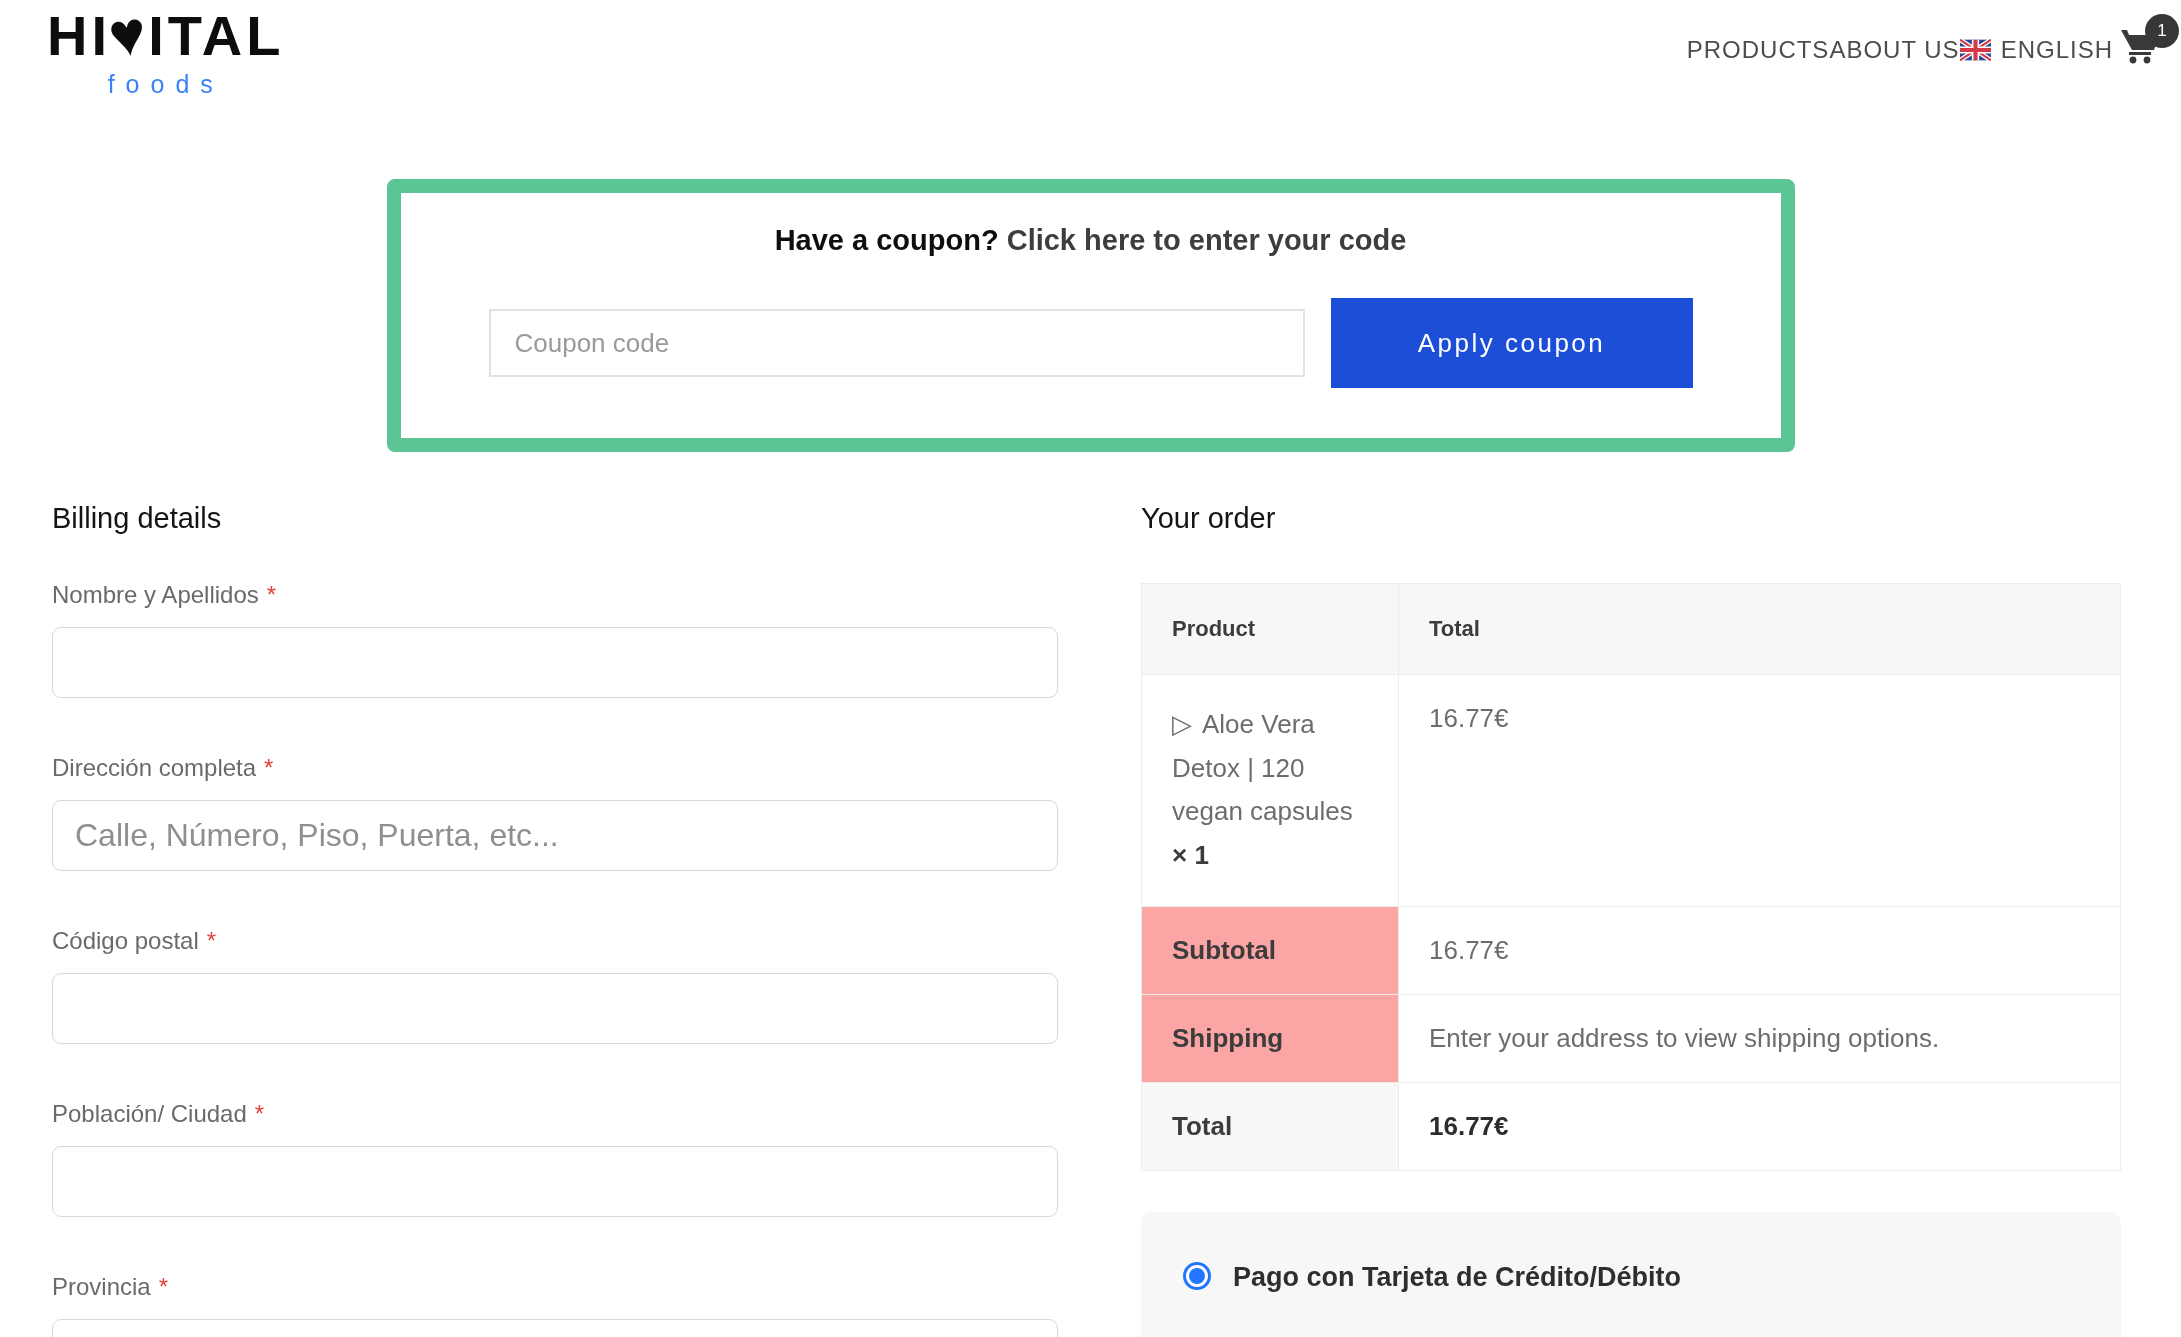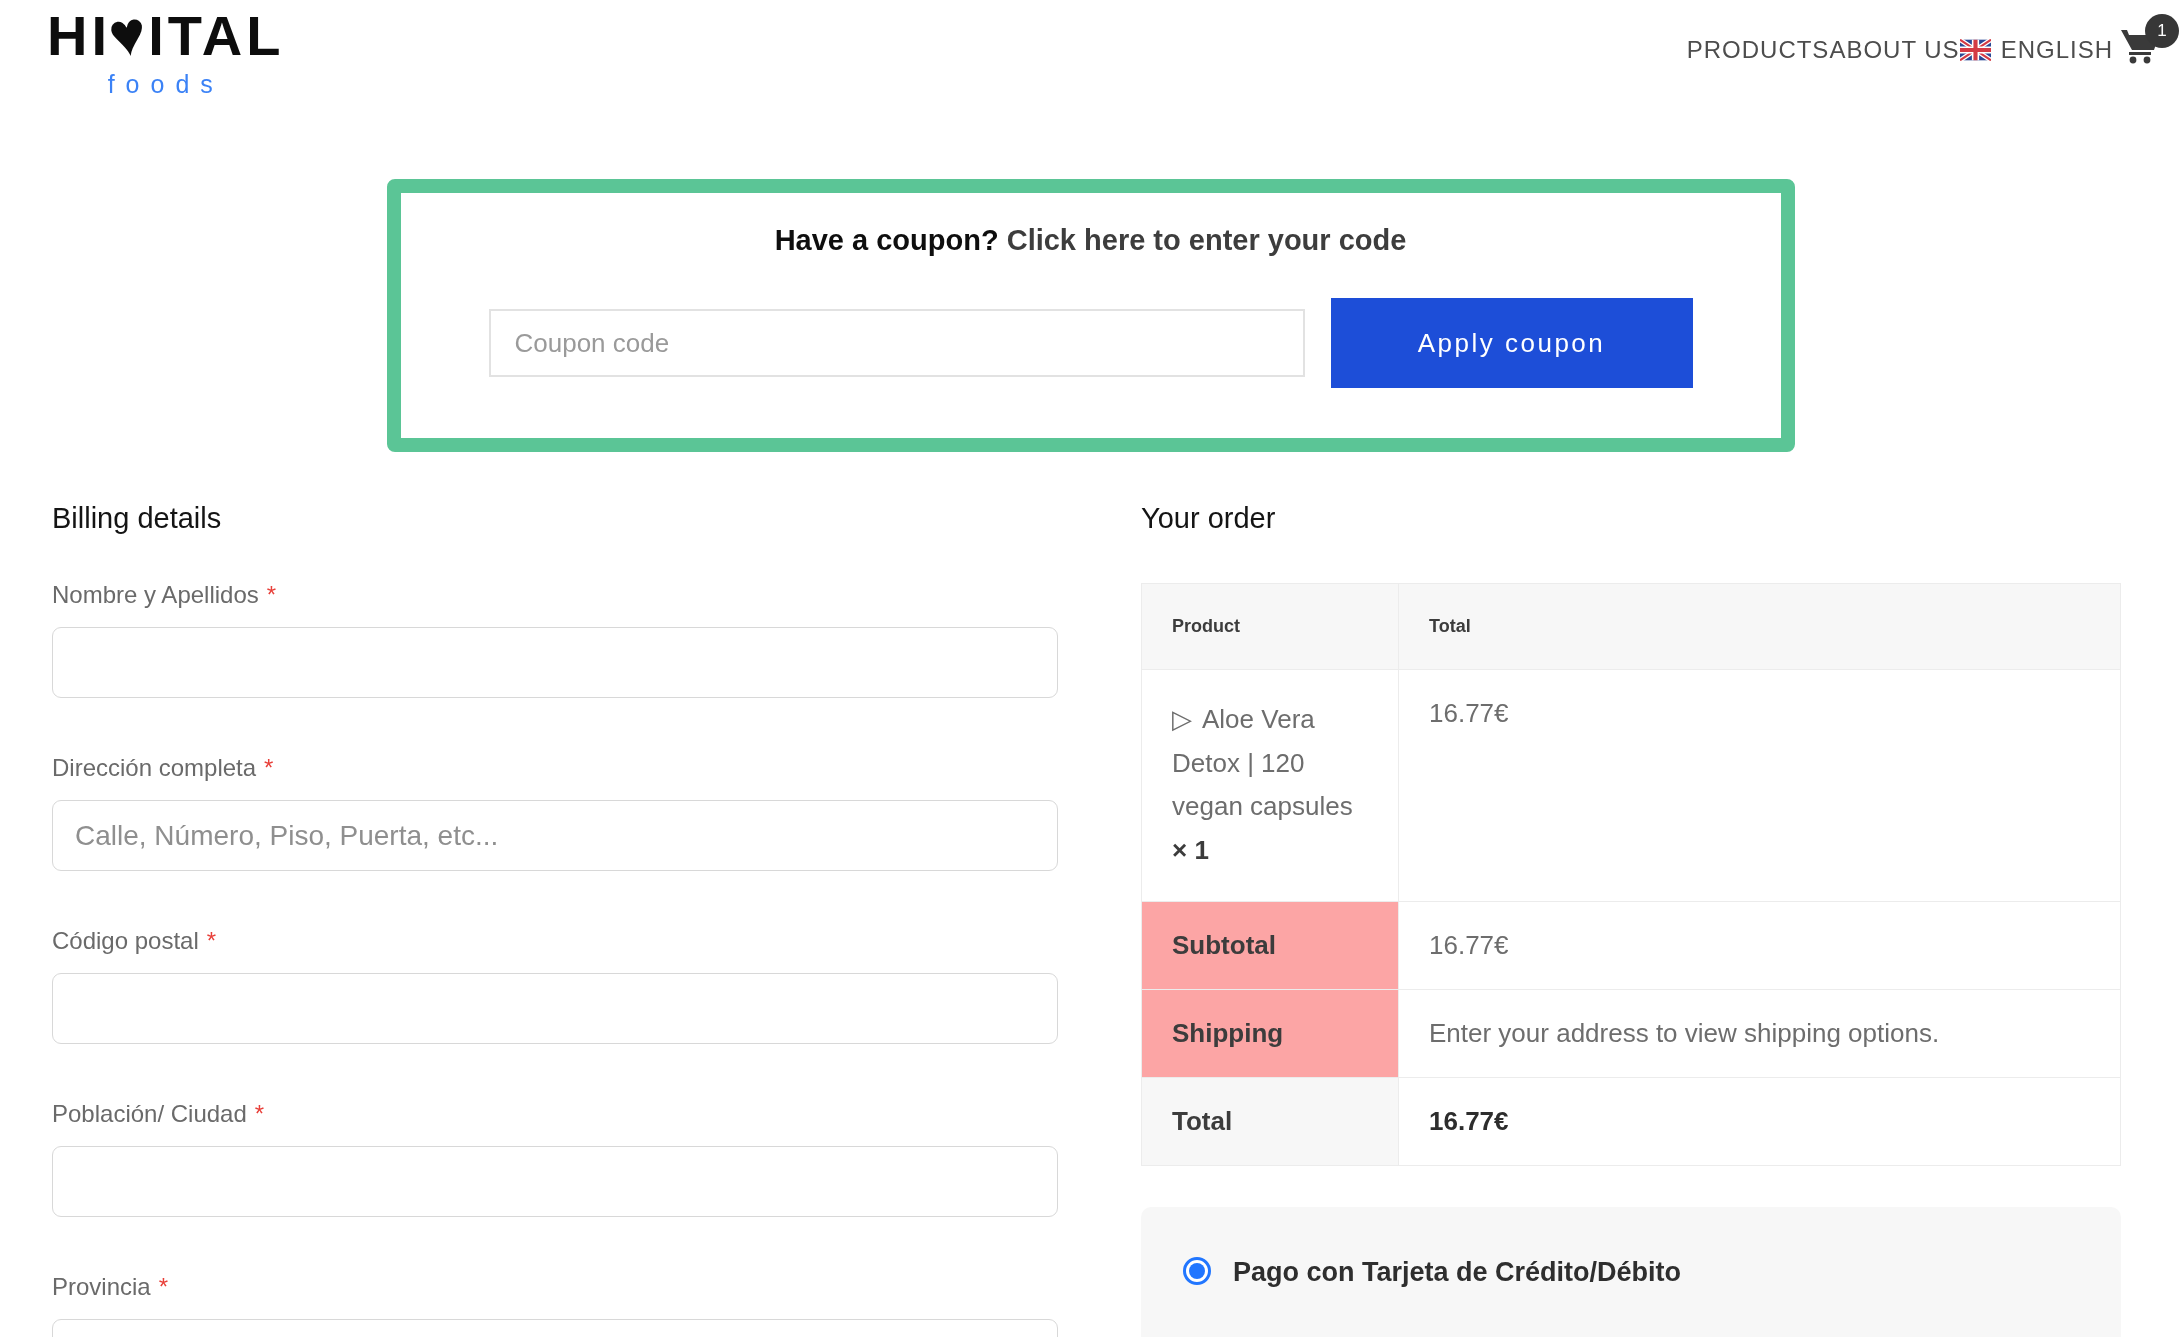--- a/index.html
+++ b/index.html
@@ -39,29 +39,29 @@
   .col-left { width: 1006px; }
   .col-right { width: 980px; margin-left: 83px; }
   .section-title { font-size: 29px; font-weight: 400; color: #141414; }
 
   
   .form { margin-top: 46px; }
   .field { margin-bottom: 56px; }
   .field-label { font-size: 24px; color: #6a6a6a; margin-bottom: 18px; }
   .req { color: #e8403a; margin-left: 8px; font-size: 24px; }
   .text-input { width: 100%; height: 71px; border: 1px solid #d8d8d8; border-radius: 9px;
-    font-size: 28px; color: #333; padding: 0 22px; outline: none; background: #fff;
+    font-size: 32px; color: #333; padding: 0 22px; outline: none; background: #fff;
     font-family: "Liberation Sans", sans-serif; }
   .text-input::placeholder { color: #8f8f8f; }
 
   
   .order-table { width: 100%; border-collapse: collapse; margin-top: 48px; border: 1px solid #ececec; }
   .order-table th, .order-table td { border: 1px solid #ececec; text-align: left; vertical-align: top; }
   .order-table .col-product { width: 257px; }
-  .order-table thead th { background: #f7f7f7; font-size: 18px; font-weight: 700; color: #3c3c3c; padding: 32px 30px; }
+  .order-table thead th { background: #f7f7f7; font-size: 22px; font-weight: 700; color: #3c3c3c; padding: 32px 30px; }
   .order-table td, .order-table tbody th { padding: 28px 30px; font-size: 26px; }
   .cell-label { background: #fca5a5; font-weight: 700; color: #3c3c3c; font-size: 25px; }
   .muted { color: #6d6d6d; font-weight: 400; }
   .item-name { color: #6d6d6d; line-height: 1.68; font-weight: 400; }
   .item-qty { color: #3c3c3c; font-weight: 700; white-space: nowrap; }
   .row-total .cell-label { background: #f7f7f7; }
   .total-value { font-weight: 700; color: #2d2d2d; }
   .tri-icon { margin-right: 10px; }
 
   

